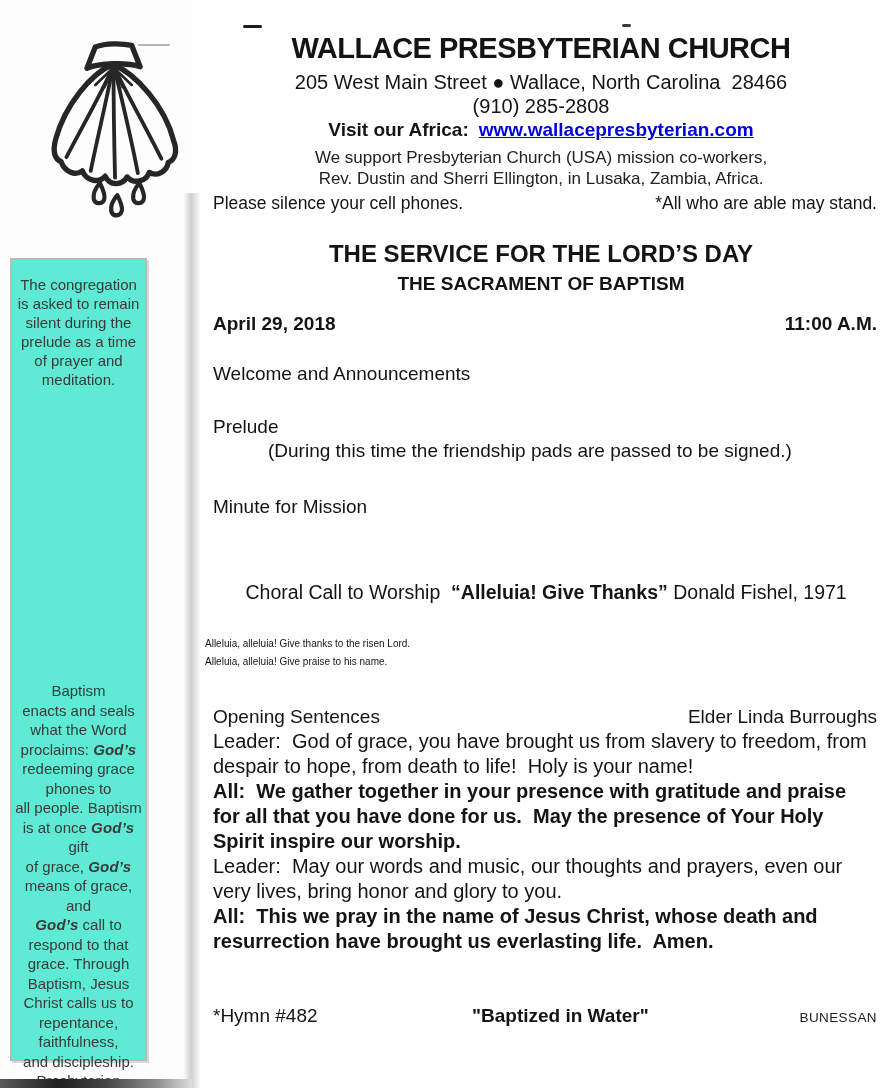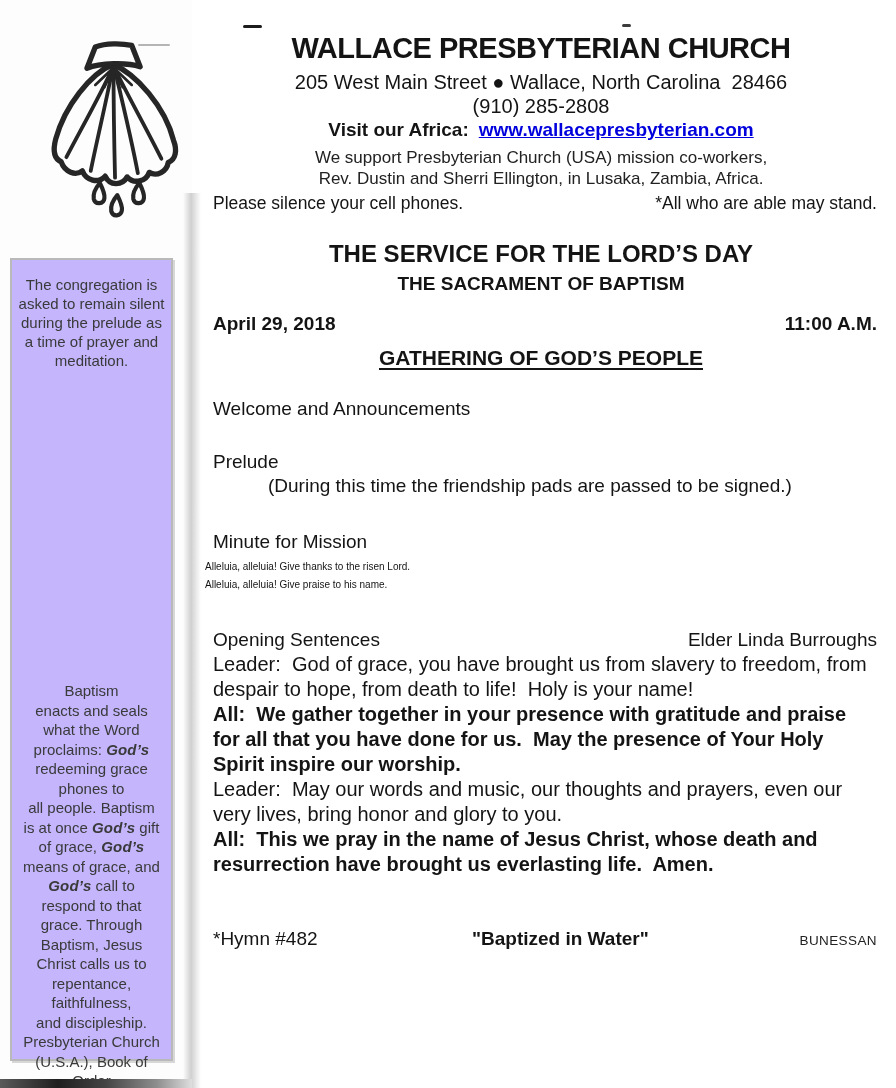--- a/index.html
+++ b/index.html
@@ -3,22 +3,22 @@
 <meta charset="utf-8">
 <style>
   * { margin:0; padding:0; box-sizing:border-box; }
   html,body { width:896px; height:1088px; background:#ffffff; overflow:hidden;
     font-family:"Liberation Sans", sans-serif; color:#141414; }
   .page { position:relative; width:896px; height:1088px; background:#fff; }
 
   
   .left-col { position:absolute; left:0; top:0; width:192px; height:1088px; background:#fdfdfd; }
   .shell { position:absolute; left:36px; top:26px; width:152px; height:200px; }
-  .note-box { position:absolute; left:10px; top:258px; width:163px; height:803px;
-    border:2px solid #b9b9b9; background:#c4b5fd; box-shadow:2px 2px 0 #d7d7d7; }
+  .note-box { position:absolute; left:10px; top:258px; width:137px; height:803px;
+    border:2px solid #b9b9b9; background:#5eead4; box-shadow:2px 2px 0 #d7d7d7; }
   .congregation { position:absolute; top:15px; left:3px; right:3px; text-align:center;
     font-size:15px; line-height:19px; color:#3a3a3a; white-space:pre-wrap; }
   .baptism { position:absolute; top:421px; left:1px; right:1px; text-align:center;
     font-size:15px; line-height:19.5px; color:#3a3a3a; }
   .baptism b i { letter-spacing:.2px; }
   .col-shadow { position:absolute; left:183px; top:193px; width:18px; height:895px;
     background:linear-gradient(to right, rgba(120,120,120,0) 0%, rgba(120,120,120,.34) 45%, rgba(120,120,120,0) 100%); }
   .bottom-bar { position:absolute; left:0; top:1079px; width:192px; height:9px;
     background:linear-gradient(to right,#5a5a5a 0%,#1f1f1f 30%,#444 55%,#8f8f8f 82%,#dedede 100%); }
 
@@ -156,29 +156,31 @@
     </div>
 
     <div class="service-title">THE SERVICE FOR THE LORD’S DAY</div>
     <div class="sacrament">THE SACRAMENT OF BAPTISM</div>
 
     <div class="date-row">
       <span>April 29, 2018</span>
       <span>11:00 A.M.</span>
     </div>
 
-    <div class="gathering">GATHERING OF GOD’S PEOPLE</div>
 
     <div class="item welcome">Welcome and Announcements</div>
 
     <div class="item prelude">Prelude</div>
     <div class="item friendship">(During this time the friendship pads are passed to be signed.)</div>
 
     <div class="item minute">Minute for Mission</div>
 
+    <div class="choral">
+      <span>Choral Call to Worship  </span><b>“Alleluia! Give Thanks”</b><span class="pre"> Donald Fishel, 1971</span>
+    </div>
     <div class="alleluia alleluia-first">Alleluia, alleluia! Give thanks to the risen Lord.</div>
     <div class="alleluia">Alleluia, alleluia! Give praise to his name.</div>
 
     <div class="opening-row">
       <span>Opening Sentences</span>
       <span>Elder Linda Burroughs</span>
     </div>
 
     <div class="dialog">
         <p>Leader:  God of grace, you have brought us from slavery to freedom, from despair to hope, from death to life!  Holy is your name!</p>

